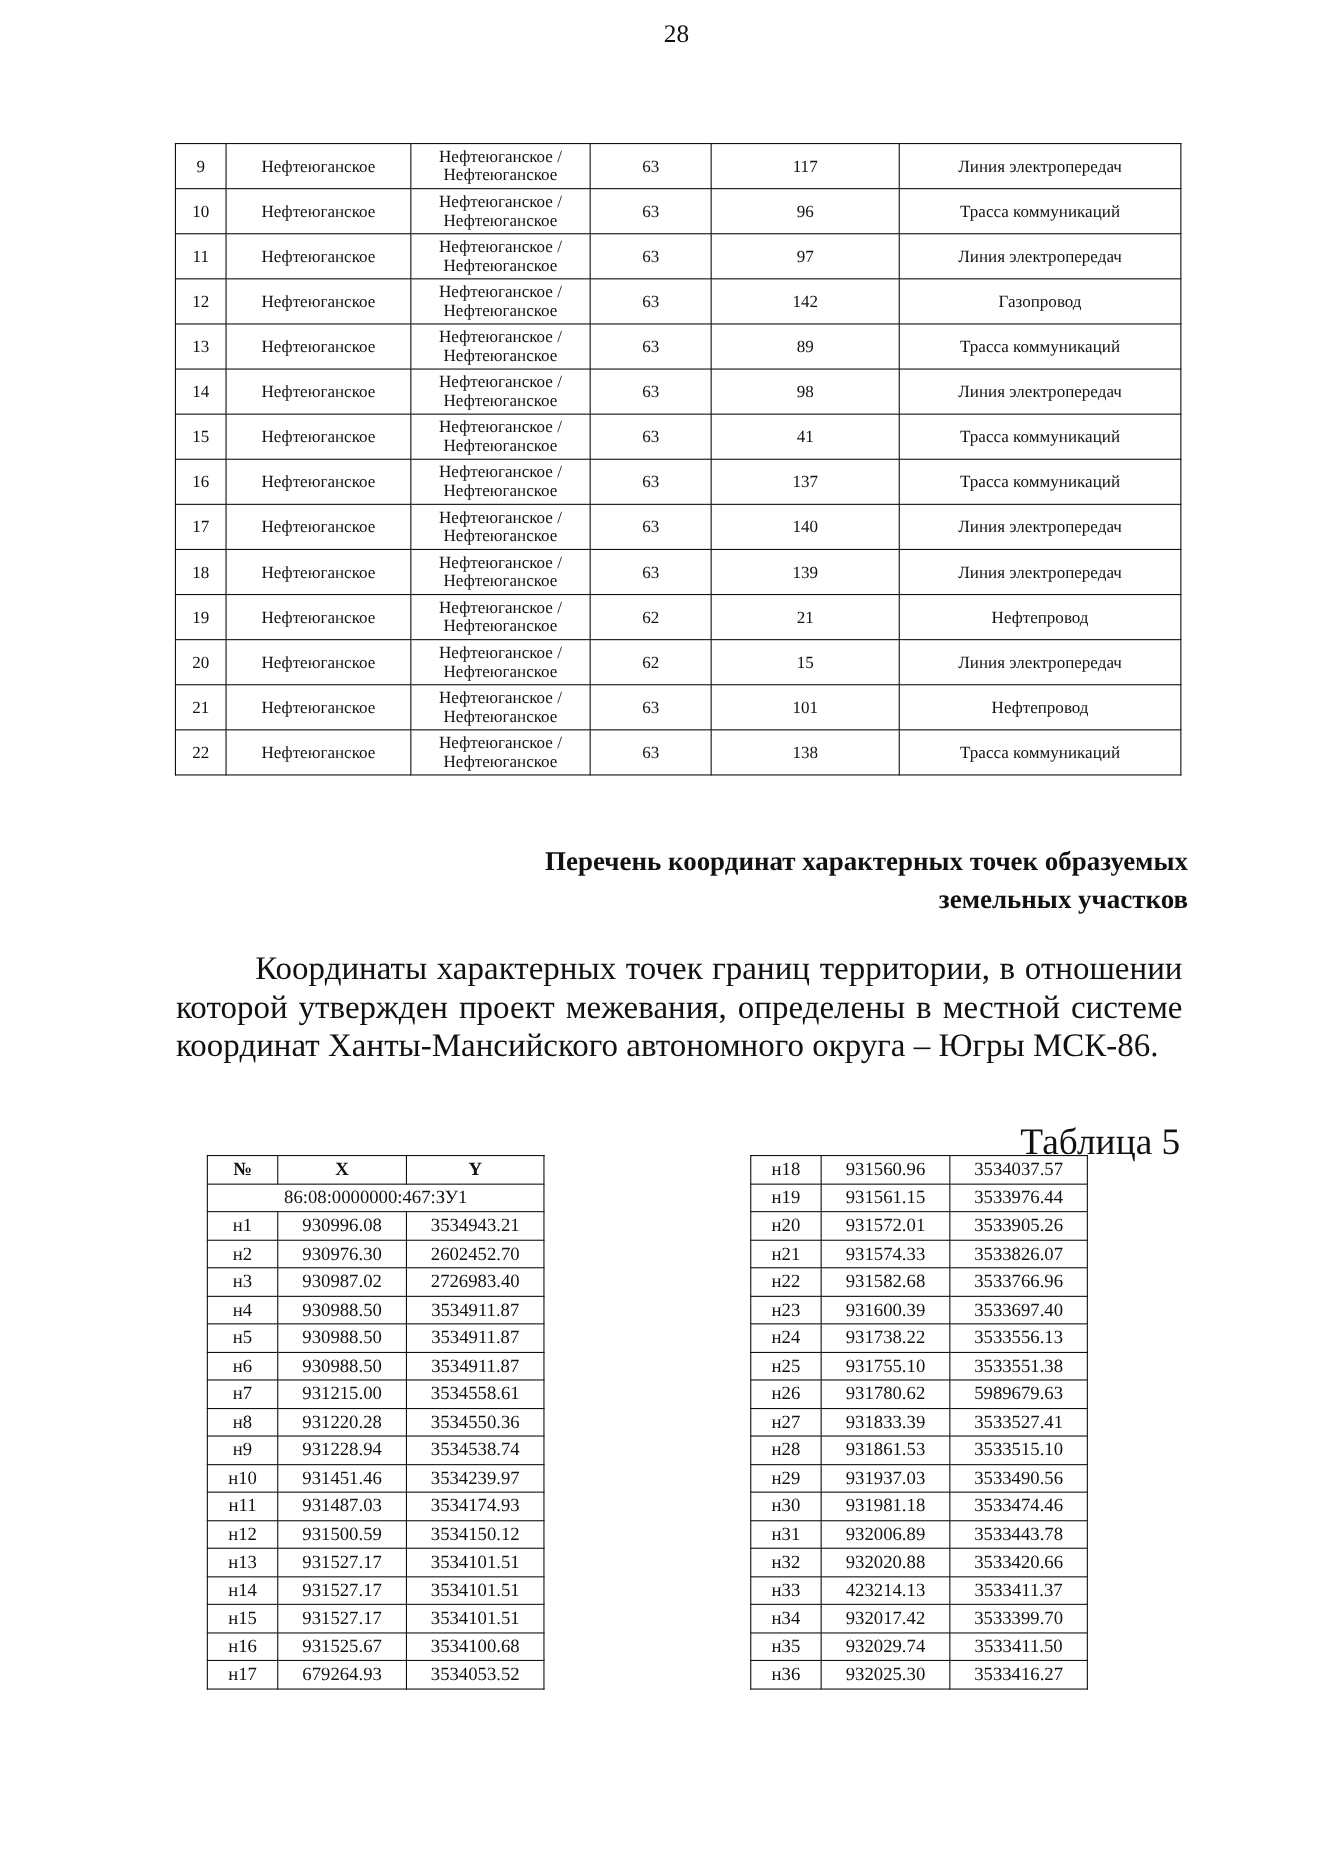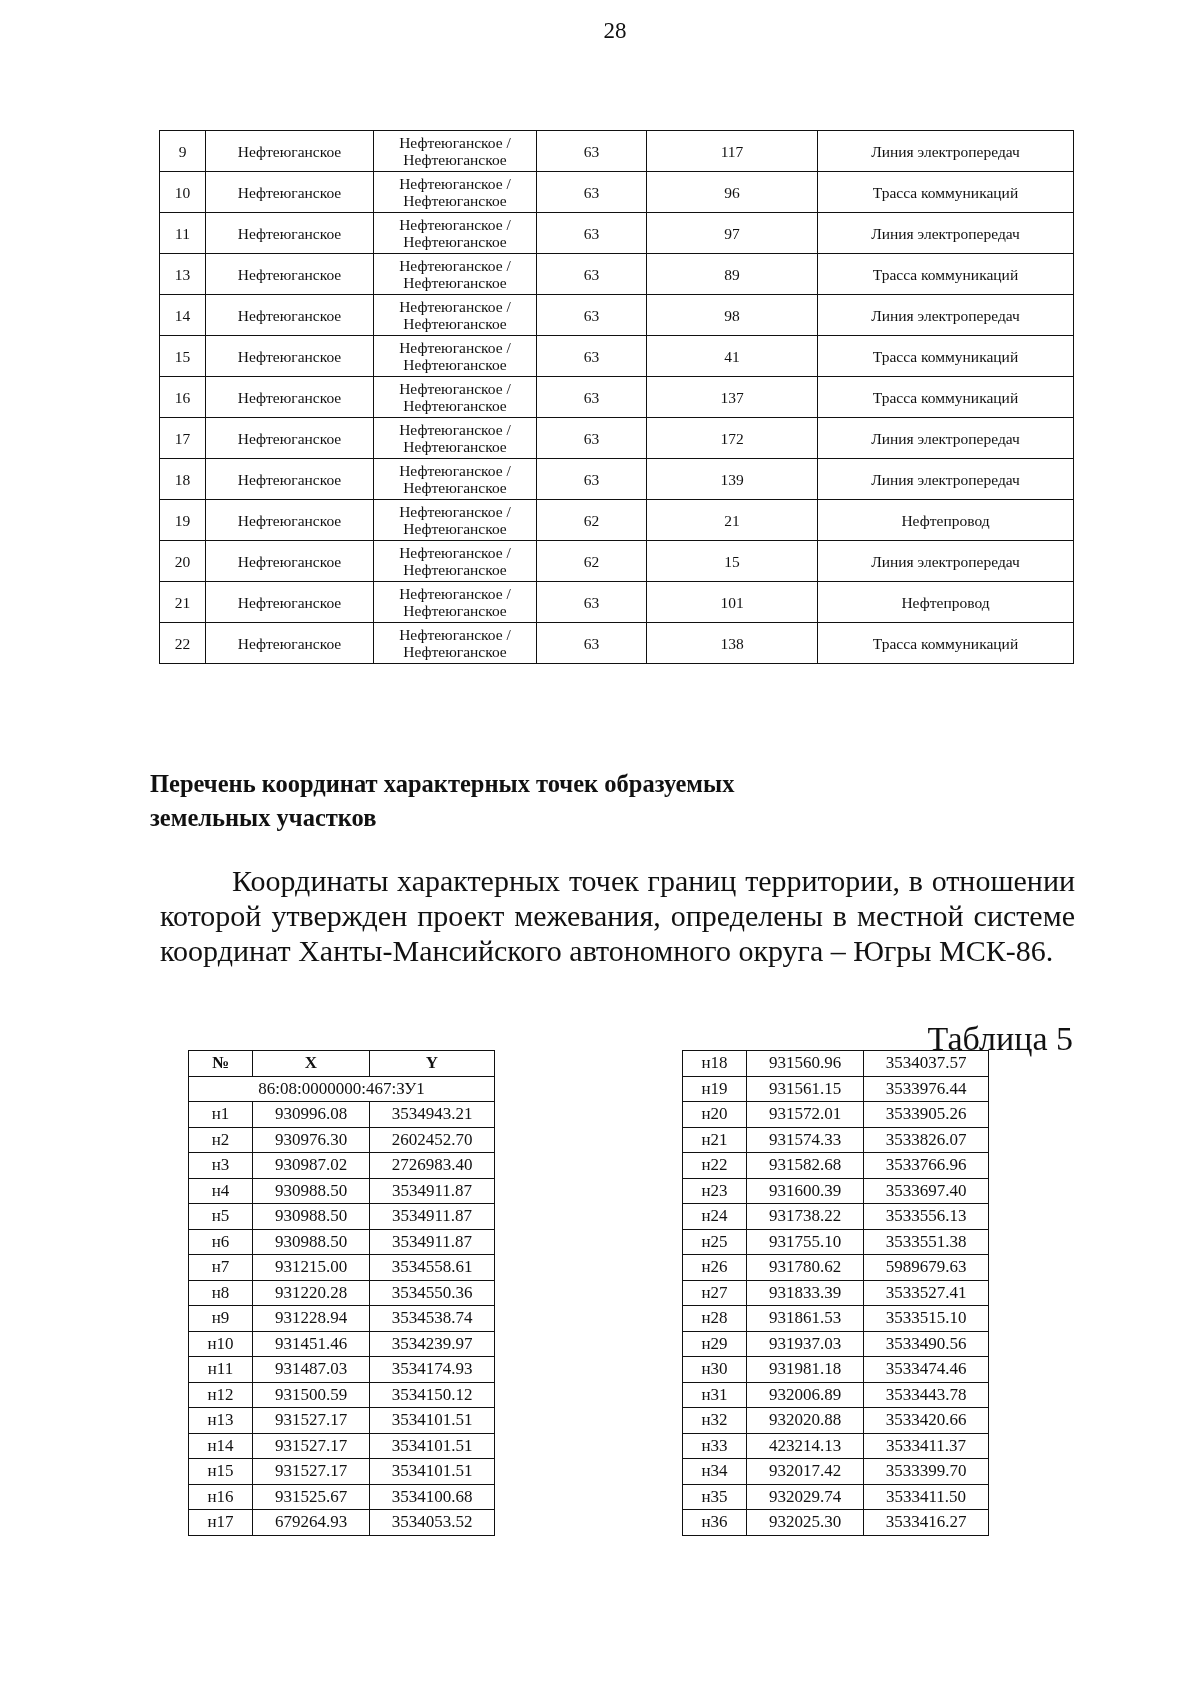--- a/index.html
+++ b/index.html
@@ -22,21 +22,21 @@
       text-align: center; vertical-align: middle; line-height: 17px;
     }
     .main-table col.c1 { width: 46px; }
     .main-table col.c2 { width: 168px; }
     .main-table col.c3 { width: 163px; }
     .main-table col.c4 { width: 110px; }
     .main-table col.c5 { width: 171px; }
     .main-table col.c6 { width: 256px; }
     .heading {
       position: absolute; left: 150px; width: 930px; top: 767px;
-      text-align: left; font-weight: bold; font-size: 24.5px; line-height: 34px;
+      text-align: right; font-weight: bold; font-size: 24.5px; line-height: 34px;
     }
     .paragraph {
       position: absolute; left: 160px; width: 915px; top: 863px;
       font-size: 30px; line-height: 35px; text-align: justify;
       text-indent: 72px;
     }
     .table-label {
       position: absolute; right: 127px; top: 980px; font-size: 34px; margin-top: 40px;
     }
     .coord-table {
@@ -96,20 +96,31 @@
         <td>Нефтеюганское</td>
         <td>
           <div>Нефтеюганское /</div>
           <div>Нефтеюганское</div>
         </td>
         <td>63</td>
         <td>97</td>
         <td>Линия электропередач</td>
       </tr>
       <tr>
+        <td>12</td>
+        <td>Нефтеюганское</td>
+        <td>
+          <div>Нефтеюганское /</div>
+          <div>Нефтеюганское</div>
+        </td>
+        <td>63</td>
+        <td>142</td>
+        <td>Газопровод</td>
+      </tr>
+      <tr>
         <td>13</td>
         <td>Нефтеюганское</td>
         <td>
           <div>Нефтеюганское /</div>
           <div>Нефтеюганское</div>
         </td>
         <td>63</td>
         <td>89</td>
         <td>Трасса коммуникаций</td>
       </tr>
@@ -147,21 +158,21 @@
         <td>Трасса коммуникаций</td>
       </tr>
       <tr>
         <td>17</td>
         <td>Нефтеюганское</td>
         <td>
           <div>Нефтеюганское /</div>
           <div>Нефтеюганское</div>
         </td>
         <td>63</td>
-        <td>172</td>
+        <td>140</td>
         <td>Линия электропередач</td>
       </tr>
       <tr>
         <td>18</td>
         <td>Нефтеюганское</td>
         <td>
           <div>Нефтеюганское /</div>
           <div>Нефтеюганское</div>
         </td>
         <td>63</td>

